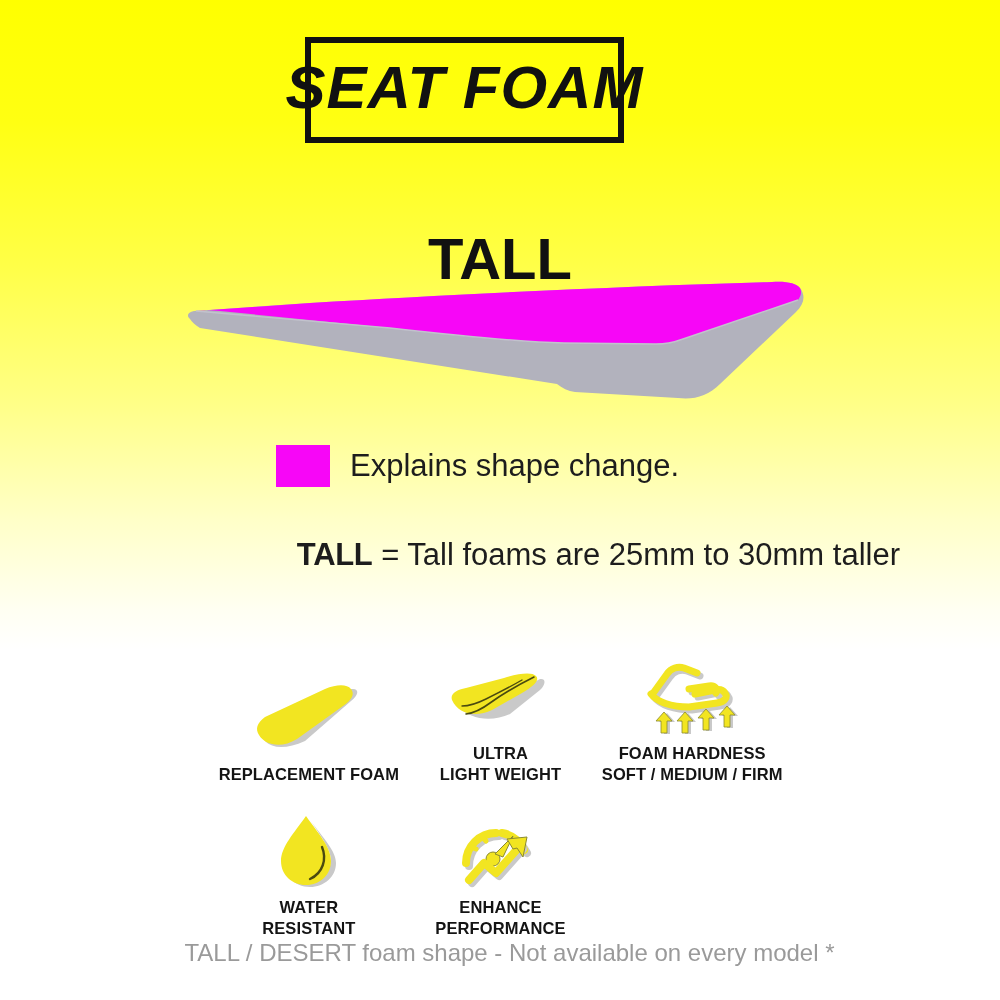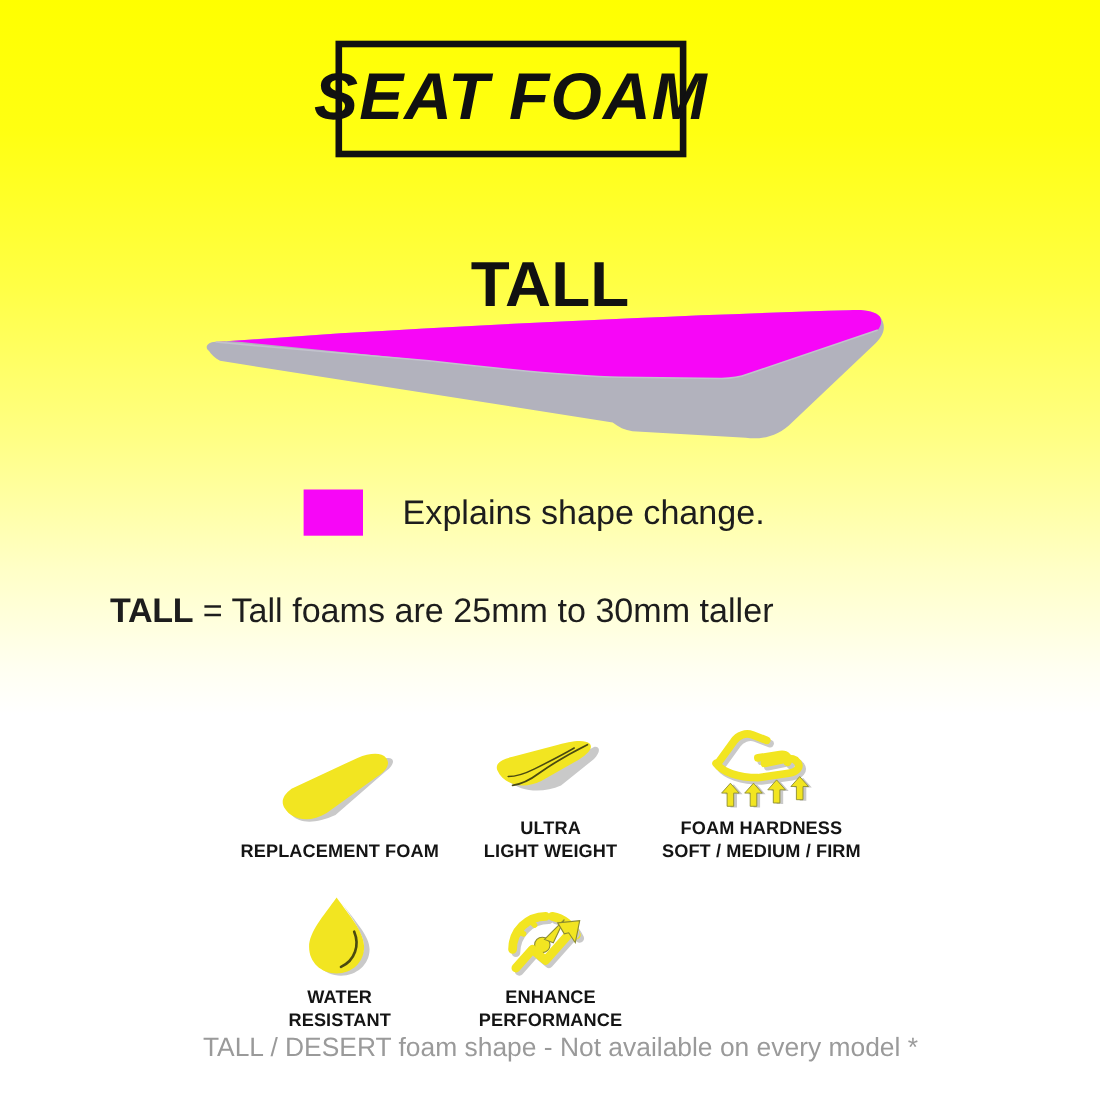--- a/index.html
+++ b/index.html
@@ -87,33 +87,33 @@
     display: flex;
     align-items: center;
   }
   #legend-swatch {
     width: 54px;
     height: 42px;
     background: #f706f7;
     flex: 0 0 auto;
   }
   #legend-label {
-    margin-left: 36px;
+    margin-left: 20px;
     font-size: 31px;
     color: #1d1d1d;
     white-space: nowrap;
   }
 
   
   #description {
     position: absolute;
     left: 100px;
     top: 534px;
     width: 800px;
-    text-align: left;
+    text-align: right;
     font-size: 31px;
     color: #1d1d1d;
     line-height: 1.33;
   }
   #description .kw {
     font-weight: bold;
     letter-spacing: -0.3px;
   }
 
   

